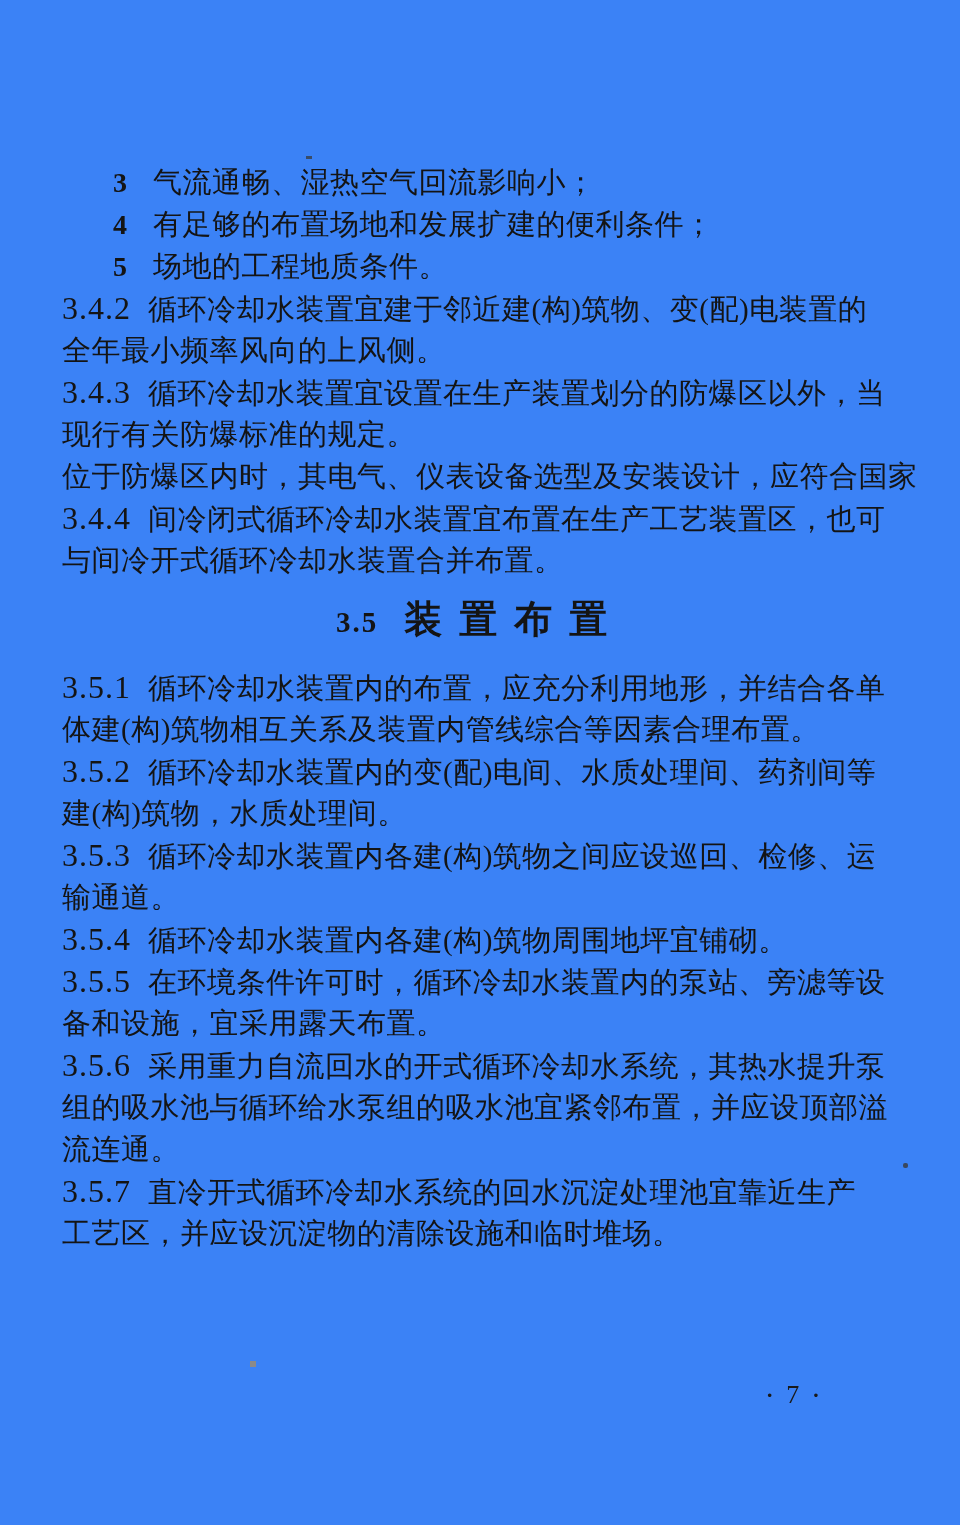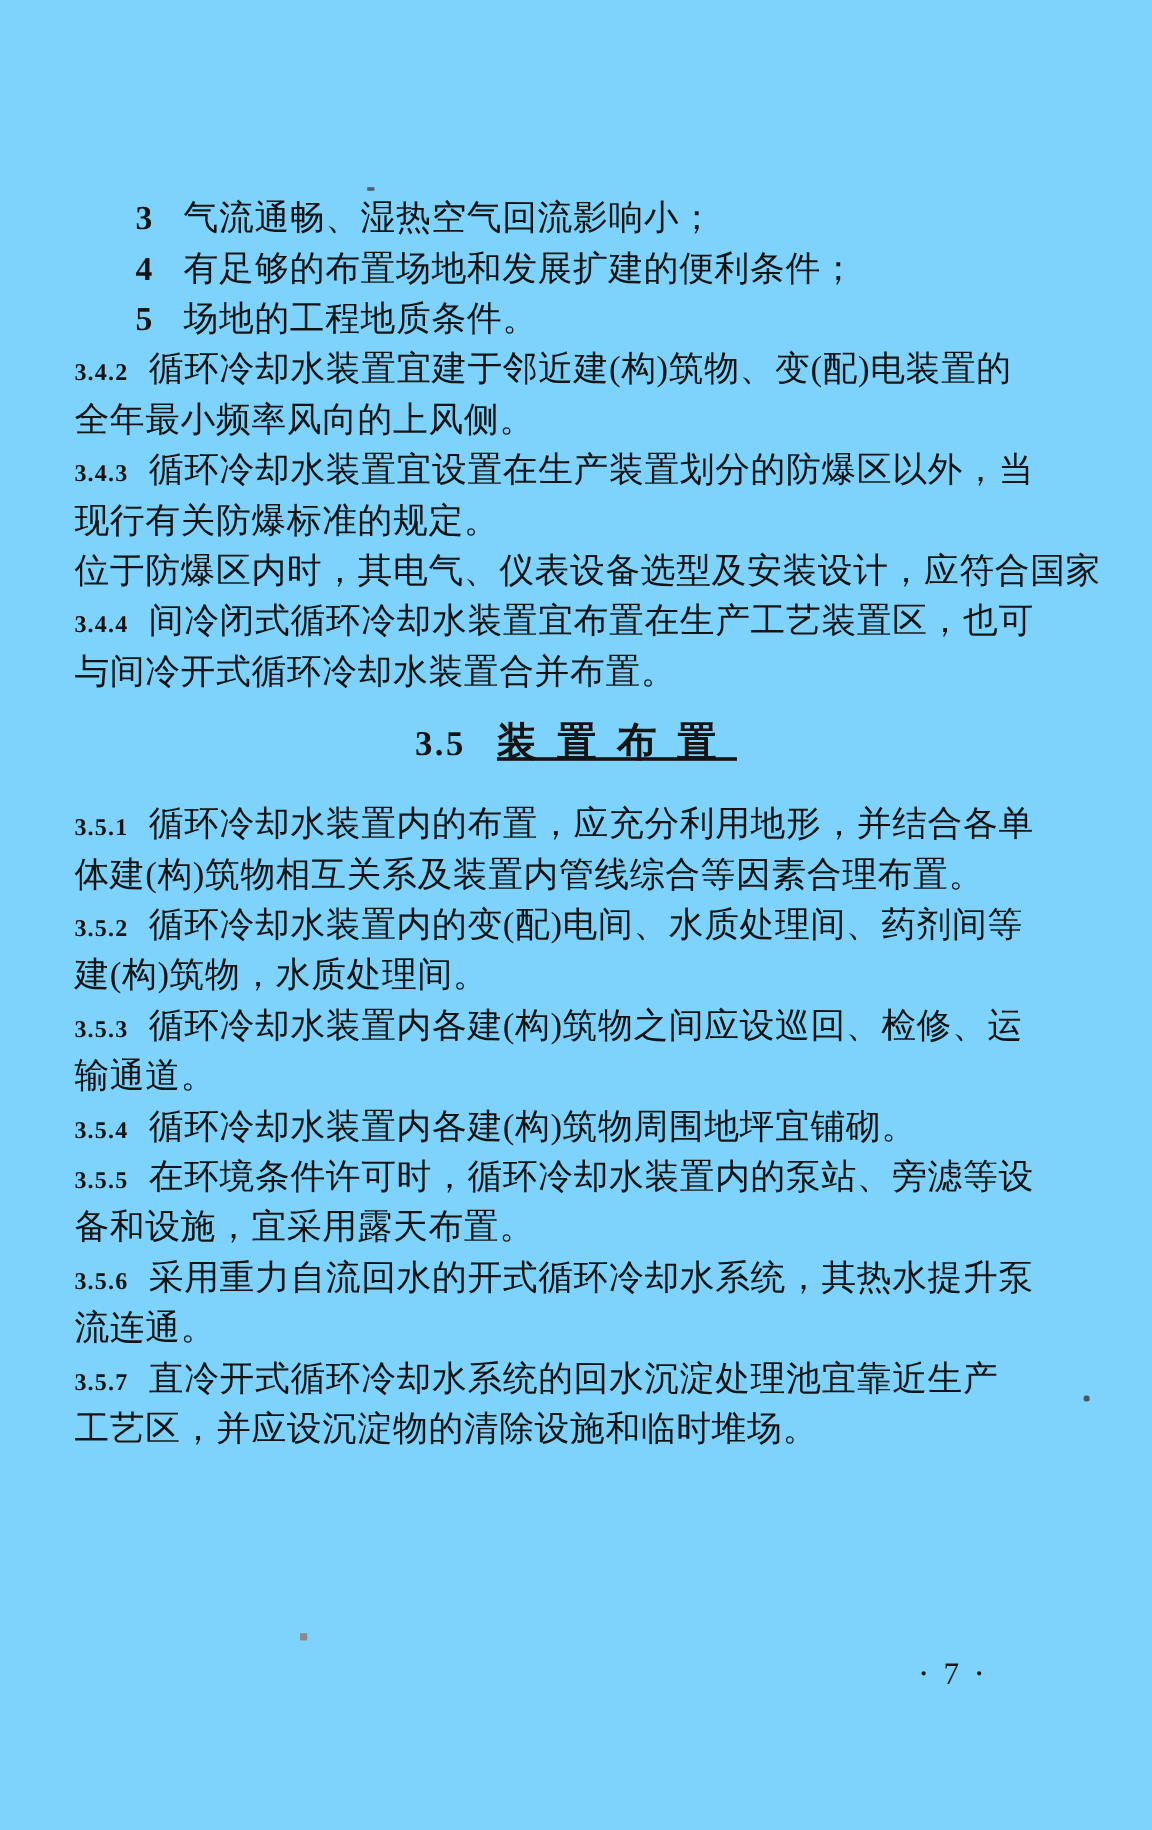--- a/index.html
+++ b/index.html
@@ -2,21 +2,21 @@
 <html><head>
 <meta charset="utf-8">
 <style>
   html, body { margin: 0; padding: 0; }
   body { background: #e8e8e8; }
   .page {
     position: relative;
     width: 960px;
     height: 1525px;
     margin: 0 auto;
-    background: #7dd3fc;
+    background: #3b82f6;
     overflow: hidden;
     font-family: "Liberation Serif", serif;
     color: #141414;
   }
   .content {
     position: absolute;
     left: 62px;
     top: 161px;
     width: 836px;
   }
@@ -29,42 +29,41 @@
   }
   .list-line { padding-left: 51px; }
   .list-line .lnum {
     font-weight: bold;
     display: inline-block;
     min-width: 18px;
     margin-right: 22px;
     font-size: 28px;
   }
   .clause .cnum {
-    font-weight: bold;
+    font-weight: normal;
     margin-right: 17px;
-    font-size: 20px;
+    font-size: 32px;
     letter-spacing: 1px;
   }
   .heading {
     height: 42px;
     line-height: 42px;
     margin: 17px 0 26px 0;
     text-align: center;
     font-weight: bold;
     white-space: nowrap;
   }
   .heading .hnum {
     font-size: 29px;
     letter-spacing: 2px;
     margin-right: 26px;
   }
   .heading .htitle {
-    font-size: 33px;
+    font-size: 38px;
     letter-spacing: 17px;
-    text-decoration: underline;
   }
   .pagenum {
     position: absolute;
     left: 766px;
     top: 1380px;
     display: flex;
     align-items: center;
     gap: 13px;
     font-size: 26px;
     color: #1a1a1a;
@@ -149,20 +148,21 @@
       <div class="line">
         <span class="cnum">3.5.5</span><span>在环境条件许可时，循环冷却水装置内的泵站、旁滤等设</span>
       </div>
       <div class="line">备和设施，宜采用露天布置。</div>
     </div>
 
     <div class="clause">
       <div class="line">
         <span class="cnum">3.5.6</span><span>采用重力自流回水的开式循环冷却水系统，其热水提升泵</span>
       </div>
+      <div class="line">组的吸水池与循环给水泵组的吸水池宜紧邻布置，并应设顶部溢</div>
       <div class="line">流连通。</div>
     </div>
 
     <div class="clause">
       <div class="line">
         <span class="cnum">3.5.7</span><span>直冷开式循环冷却水系统的回水沉淀处理池宜靠近生产</span>
       </div>
       <div class="line">工艺区，并应设沉淀物的清除设施和临时堆场。</div>
     </div>
 

